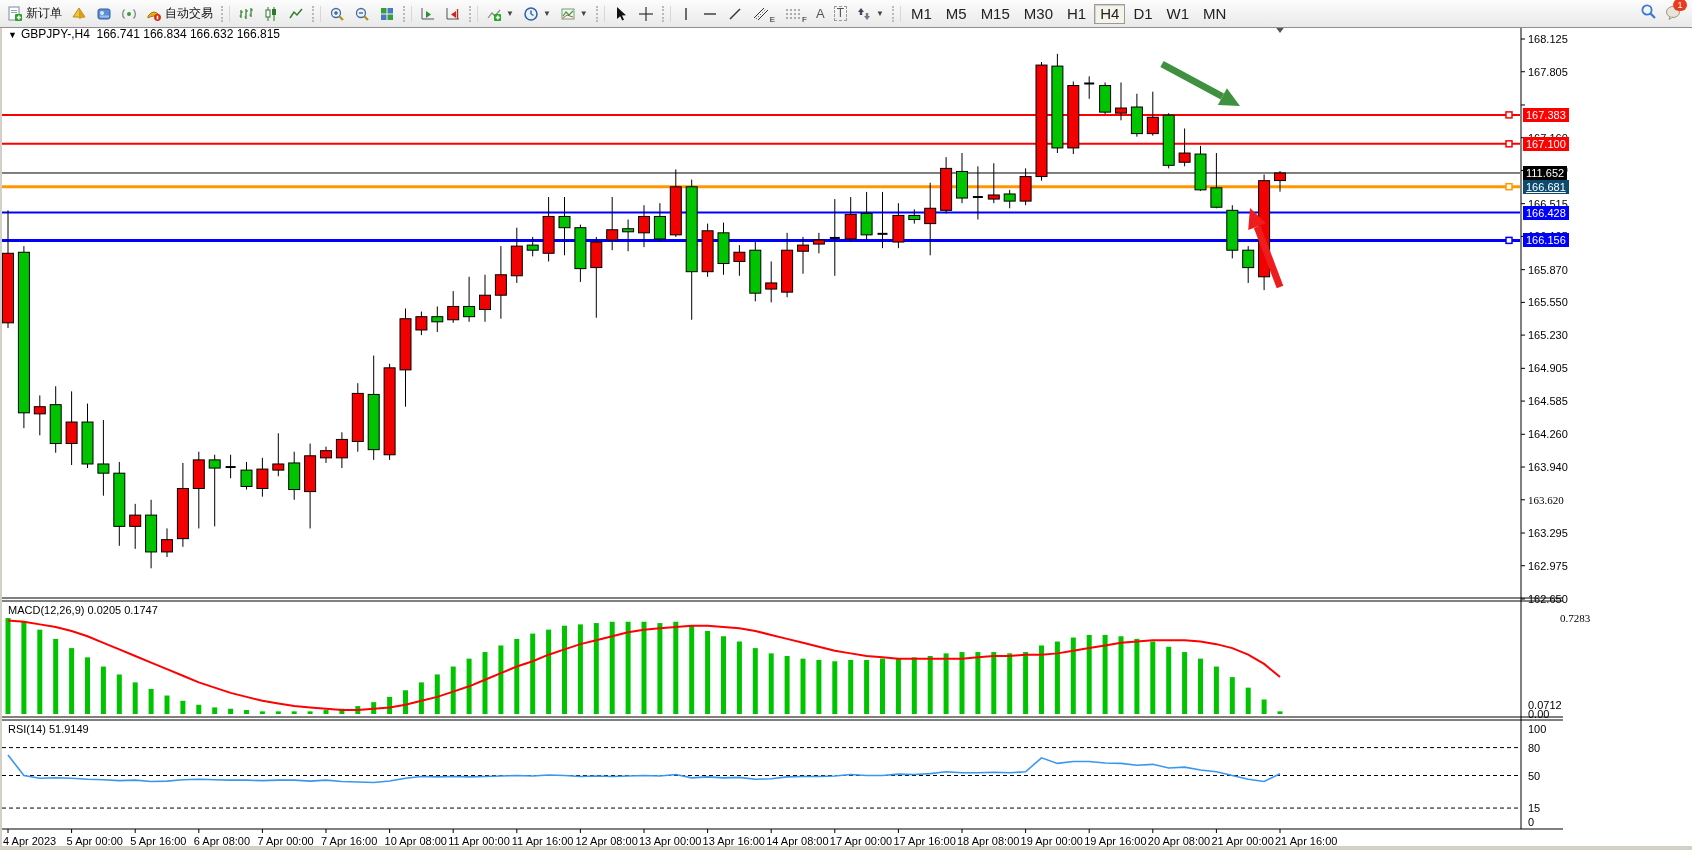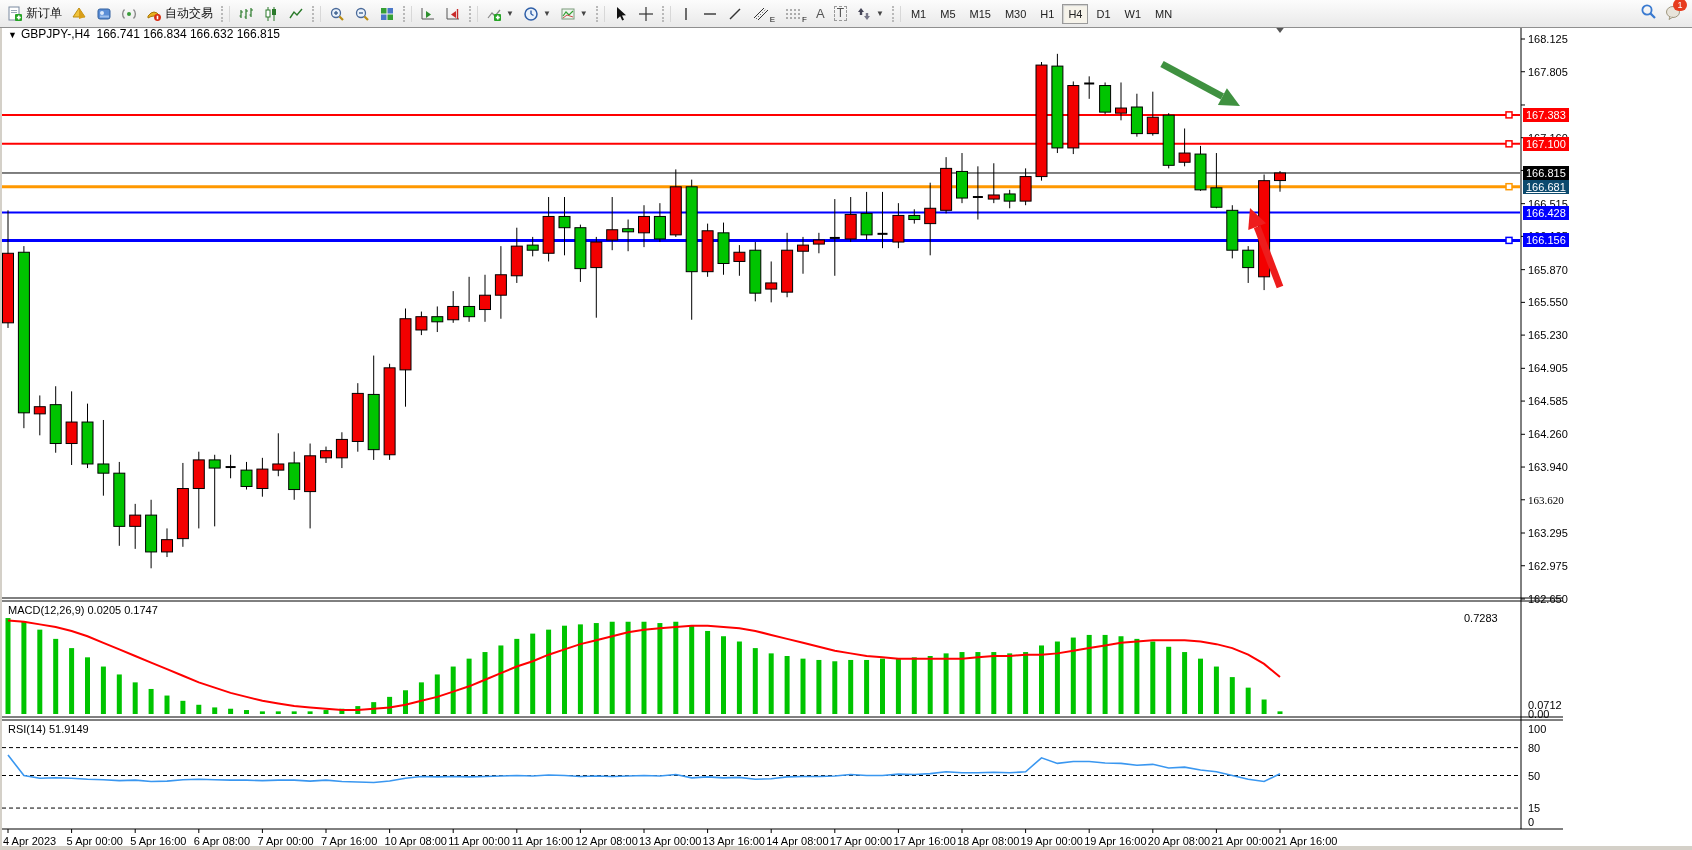--- a/index.html
+++ b/index.html
@@ -3,21 +3,21 @@
 <meta charset="utf-8">
 <style>
   html,body{margin:0;padding:0;width:1692px;height:850px;background:#fff;overflow:hidden;
     font-family:"Liberation Sans",sans-serif;-webkit-font-smoothing:none}
   #toolbar{position:absolute;left:0;top:0;width:1692px;height:28px;box-sizing:border-box;
     background:linear-gradient(#fcfcfc,#e9e9e9);border-bottom:1px solid #8f8f8f;
     display:flex;align-items:center;padding:0 3px;gap:1px;z-index:30}
   .tbtn{height:20px;display:flex;align-items:center;gap:3px;padding:0 4px;font-size:12px;color:#111;cursor:default}
   .tbtn svg{display:block}
   .sep{width:6px;height:16px;margin:0 3px;border-left:2px dotted #b9b9b9;border-right:1px solid #d8d8d8}
-  .tf{font-size:11px;color:#222;padding:0 5px;height:18px;line-height:18px;border:1px solid transparent}
+  .tf{font-size:15px;color:#222;padding:0 5px;height:18px;line-height:18px;border:1px solid transparent}
   .tf.active{background:#f6f3ea;border:1px solid #9a9a9a;box-shadow:inset 1px 1px 1px #cfcfcf}
   .caret{font-size:8px;color:#444;margin-left:1px}
   #right-icons{margin-left:auto;display:flex;align-items:center;gap:8px;padding-right:6px}
   #chart-area{position:absolute;left:0;top:22px;width:1692px;height:828px;background:#fff}
   #chart-svg{position:absolute;left:0;top:0}
   .lbl{position:absolute;font-size:11px;color:#000;white-space:nowrap;z-index:5}
   .badge{position:absolute;font-size:11px;line-height:14px;color:#fff;padding:0 3px;white-space:nowrap;z-index:6}
   #chart-title{position:absolute;left:8px;top:5px;font-size:12px;color:#000;z-index:7}
   #chart-title .tri{font-size:9px;margin-right:4px;color:#000}
   .ind-title{position:absolute;left:8px;font-size:11px;color:#000;z-index:7}
@@ -622,22 +622,22 @@
       <div class="lbl" style="left: 1528px; top: 439.042px;">163.940</div>
       <div class="lbl" style="left: 1528px; top: 471.771px; font-family: Liberation Serif, serif;">163.620</div>
       <div class="lbl" style="left: 1528px; top: 505.012px;">163.295</div>
       <div class="lbl" style="left: 1528px; top: 537.742px;">162.975</div>
       <div class="lbl" style="left: 1528px; top: 570.983px;">162.650</div>
       <div class="badge" style="left: 1523px; top: 85.8918px; background: rgb(255, 0, 0);">167.383</div>
       <div class="badge" style="left: 1523px; top: 114.837px; background: rgb(255, 0, 0);">167.100</div>
       <div class="badge" style="left: 1523px; top: 157.692px; background: #0c4a6e; text-decoration: underline;">166.681</div>
       <div class="badge" style="left: 1523px; top: 183.569px; background: rgb(0, 0, 255);">166.428</div>
       <div class="badge" style="left: 1523px; top: 211.389px; background: rgb(0, 0, 255);">166.156</div>
-      <div class="badge" style="left: 1523px; top: 143.987px; background: rgb(0, 0, 0);">166.815</div>
-      <div class="lbl" style="left: 1464px; top: 590.01px;">0.7283</div>
+      <div class="badge" style="left: 1523px; top: 143.987px; background: rgb(0, 0, 0);">111.652</div>
+      <div class="lbl" style="left: 1560px; top: 590.01px; font-family: Liberation Serif, serif;">0.7283</div>
       <div class="lbl" style="left: 1528px; top: 676.616px;">0.0712</div>
       <div class="lbl" style="left: 1528px; top: 686px;">0.00</div>
       <div class="lbl" style="left: 1528px; top: 701px;">100</div>
       <div class="lbl" style="left: 1528px; top: 719.6px;">80</div>
       <div class="lbl" style="left: 1528px; top: 747.5px;">50</div>
       <div class="lbl" style="left: 1528px; top: 780.05px;">15</div>
       <div class="lbl" style="left: 1528px; top: 794px;">0</div>
       <div class="timelbl" style="left: 3px; top: 813px; text-align: right;">4 Apr 2023</div>
       <div class="timelbl" style="left: 66.6px; top: 813px;">5 Apr 00:00</div>
       <div class="timelbl" style="left: 130.2px; top: 813px;">5 Apr 16:00</div>

